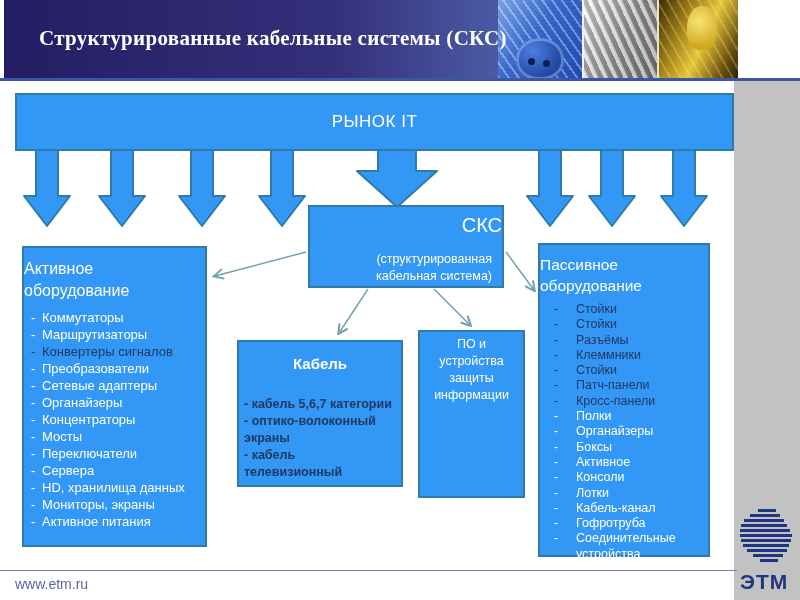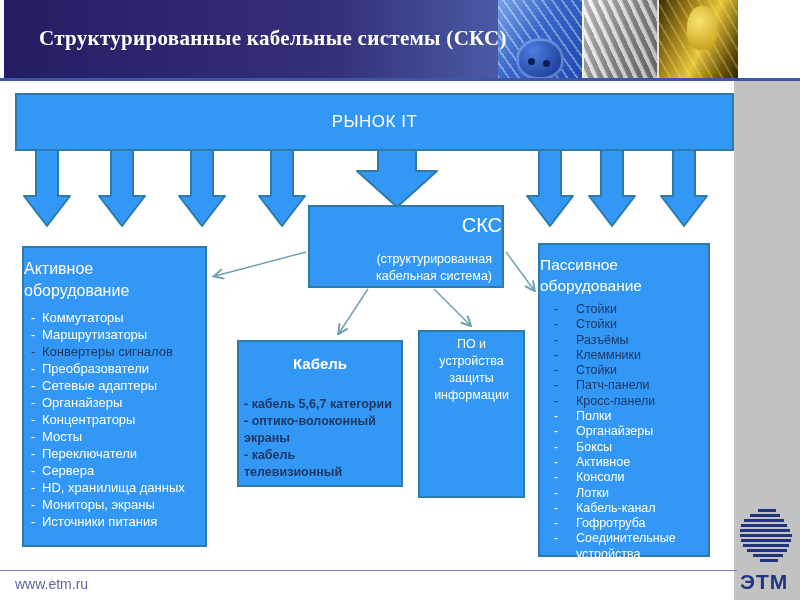--- a/index.html
+++ b/index.html
@@ -196,21 +196,21 @@
         <div class="li">
           <span class="dash">-</span>
           <span class="txt">HD, хранилища данных</span>
         </div>
         <div class="li">
           <span class="dash">-</span>
           <span class="txt">Мониторы, экраны</span>
         </div>
         <div class="li">
           <span class="dash">-</span>
-          <span class="txt">Источники питания</span>
+          <span class="txt">Активное питания</span>
         </div>
       </div>
   </div>
 
   <div class="bluebox box-cable">
     <div class="cable-title">Кабель</div>
     <div class="cable-items">
         <div class="c-li">- кабель 5,6,7 категории</div>
         <div class="c-li">- оптико-волоконный экраны</div>
         <div class="c-li">- кабель телевизионный</div>

